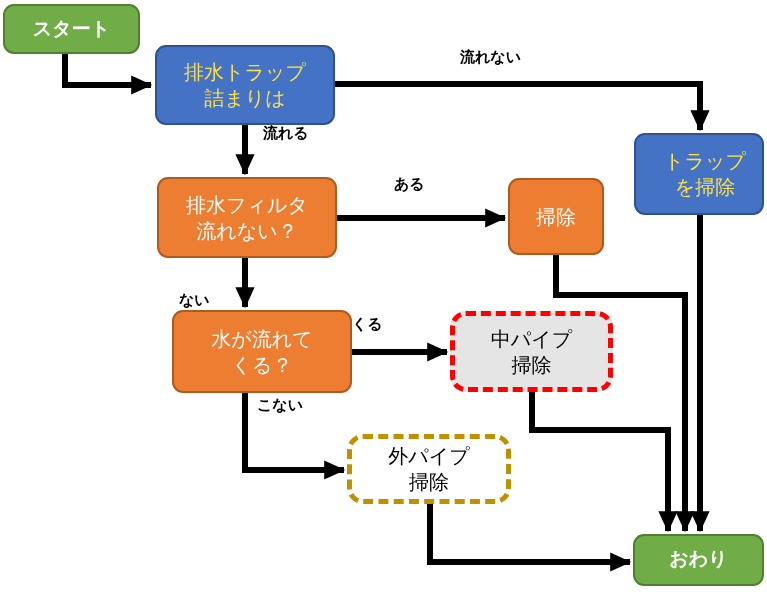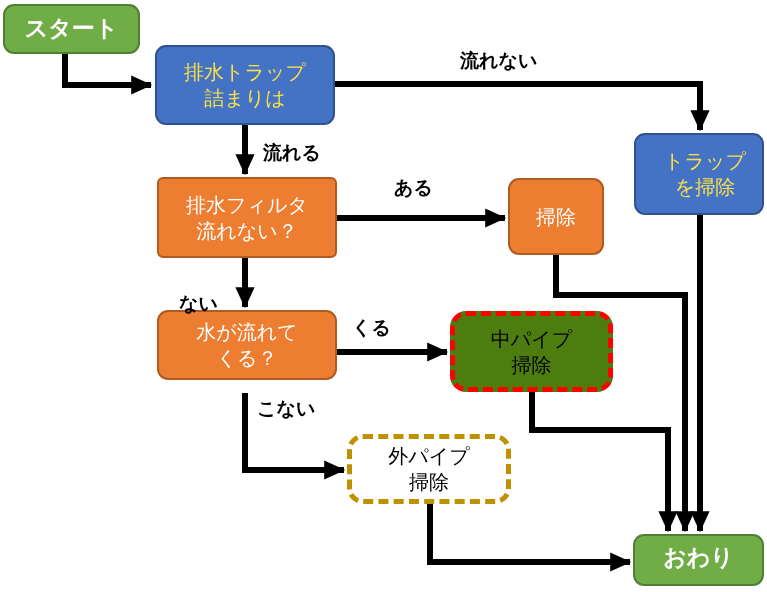--- a/index.html
+++ b/index.html
@@ -33,50 +33,50 @@
     line-height: 1.3;
     font-size: 20px;
     box-sizing: border-box;
   }
   .node span { display: block; white-space: nowrap; }
   .green {
     background: #70AD47;
     border: 2px solid #507E32;
     color: #ffffff;
     font-weight: bold;
-    font-size: 23px;
+    font-size: 19px;
   }
   .blue {
     background: #4472C4;
     border: 2px solid #2F528F;
     color: #fde047;
   }
   .orange {
     background: #ED7D31;
     border: 2px solid #AE5A21;
     color: #ffffff;
   }
   .dotted-red {
-    background: #4d7c0f;
+    background: #e5e5e5;
     border: 5px dashed #FF0000;
     color: #000000;
     border-radius: 16px;
   }
   .dotted-gold {
     background: #ffffff;
     border: 5px dashed #BF9000;
     color: #000000;
     border-radius: 16px;
   }
   .edge-label {
     position: absolute;
     z-index: 3;
     color: #000000;
     font-weight: bold;
-    font-size: 19px;
+    font-size: 15px;
     white-space: nowrap;
   }
 </style>
 </head>
 <body>
 
 <div id="canvas">
 
   <svg id="edges" viewBox="0 0 767 592" xmlns="http://www.w3.org/2000/svg">
     <defs>
@@ -106,48 +106,48 @@
   <div class="node blue" style="left:155px; top:45px; width:180px; height:80px;">
     <span>排水トラップ</span>
     <span>詰まりは</span>
   </div>
 
   <div class="node blue" style="left:634px; top:133px; width:130px; height:82px;padding-left:12px;">
     <span>トラップ</span>
     <span>を掃除</span>
   </div>
 
-  <div class="node orange" style="left:157px; top:177px; width:180px; height:81px;border-radius:6px;">
+  <div class="node orange" style="left:157px; top:177px; width:180px; height:81px;">
     <span>排水フィルタ</span>
     <span>流れない？</span>
   </div>
 
   <div class="node orange" style="left:508px; top:178px; width:96px; height:77px;">
     <span>掃除</span>
   </div>
 
-  <div class="node orange" style="left:157px; top:310px; width:180px; height:70px;">
+  <div class="node orange" style="left:172px; top:310px; width:180px; height:83px;">
     <span>水が流れて</span>
     <span>くる？</span>
   </div>
 
   <div class="node dotted-red" style="left:450px; top:311px; width:163px; height:81px;">
     <span>中パイプ</span>
     <span>掃除</span>
   </div>
 
   <div class="node dotted-gold" style="left:347px; top:434px; width:164px; height:70px;">
     <span>外パイプ</span>
     <span>掃除</span>
   </div>
 
   <div class="node green" style="left:633px; top:534px; width:131px; height:52px;font-family:Liberation Mono, monospace;">
     <span>おわり</span>
   </div>
 
   <div class="edge-label" style="left:460px; top:48px;">流れない</div>
-  <div class="edge-label" style="left:263px; top:140px;">流れる</div>
+  <div class="edge-label" style="left:263px; top:124px;">流れる</div>
   <div class="edge-label" style="left:394px; top:175px;">ある</div>
   <div class="edge-label" style="left:179px; top:267px;margin-top:24px;">ない</div>
   <div class="edge-label" style="left:352px; top:315px;">くる</div>
   <div class="edge-label" style="left:257px; top:396px;">こない</div>
 
 </div>
 
 </body></html>

